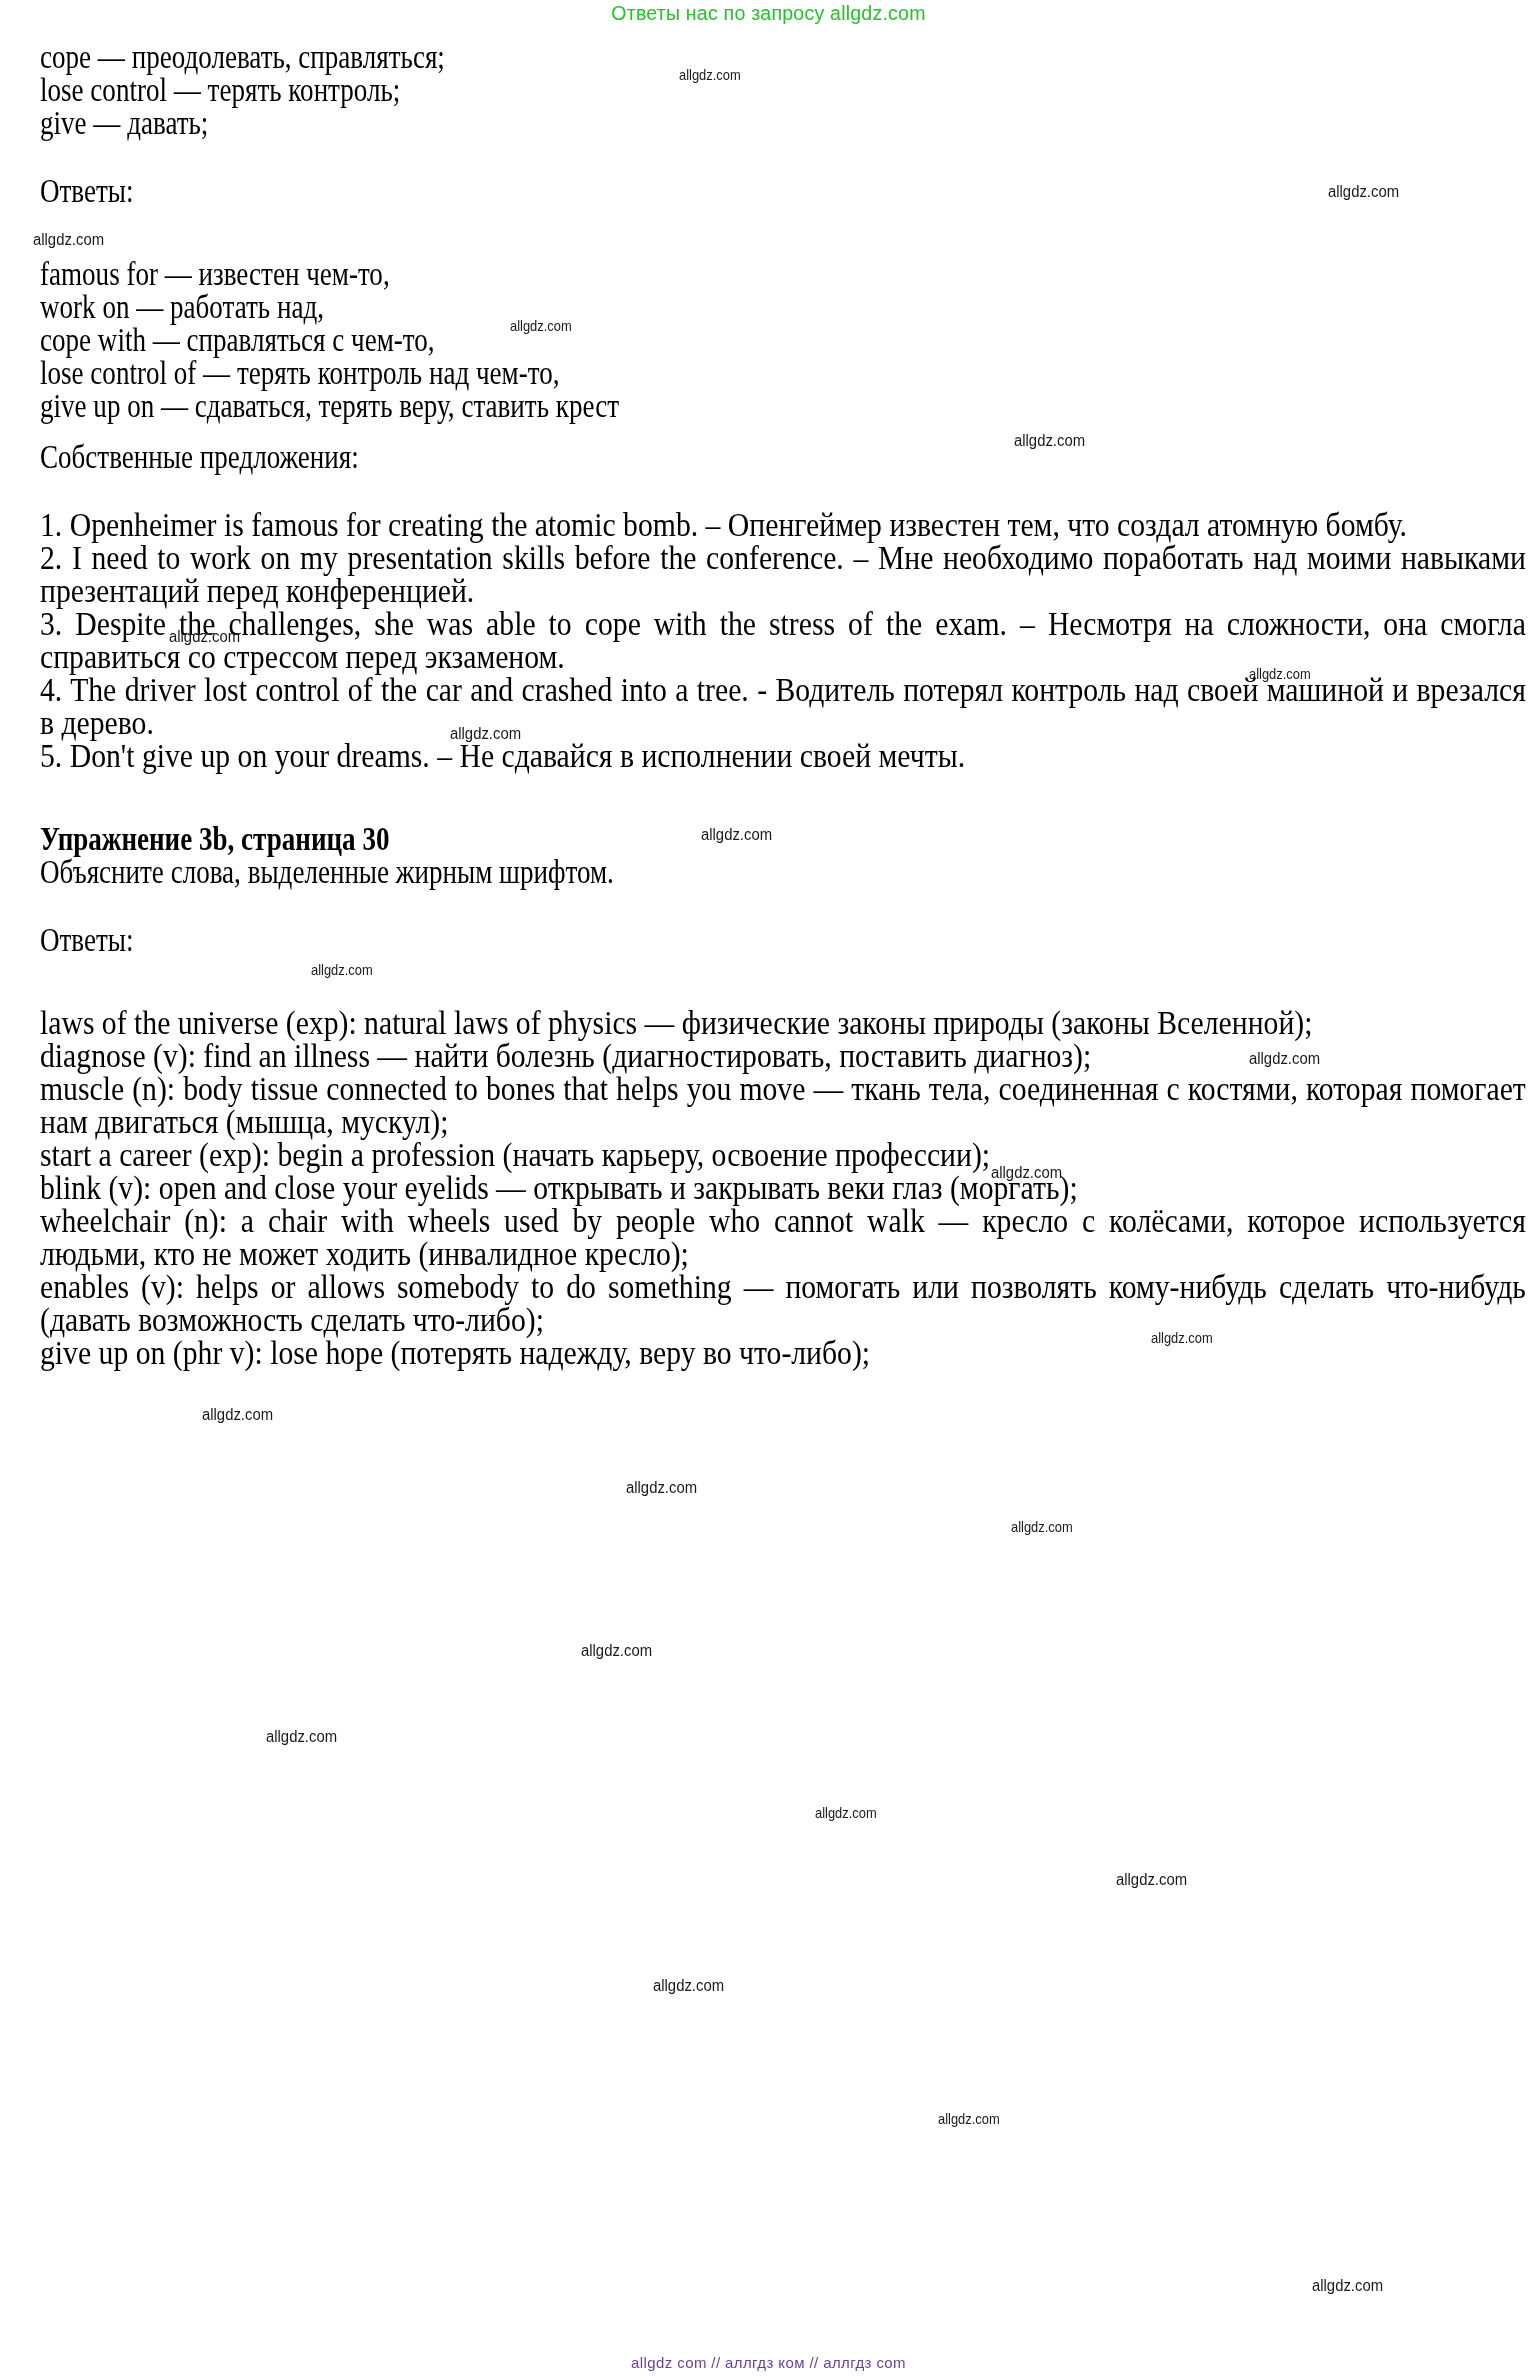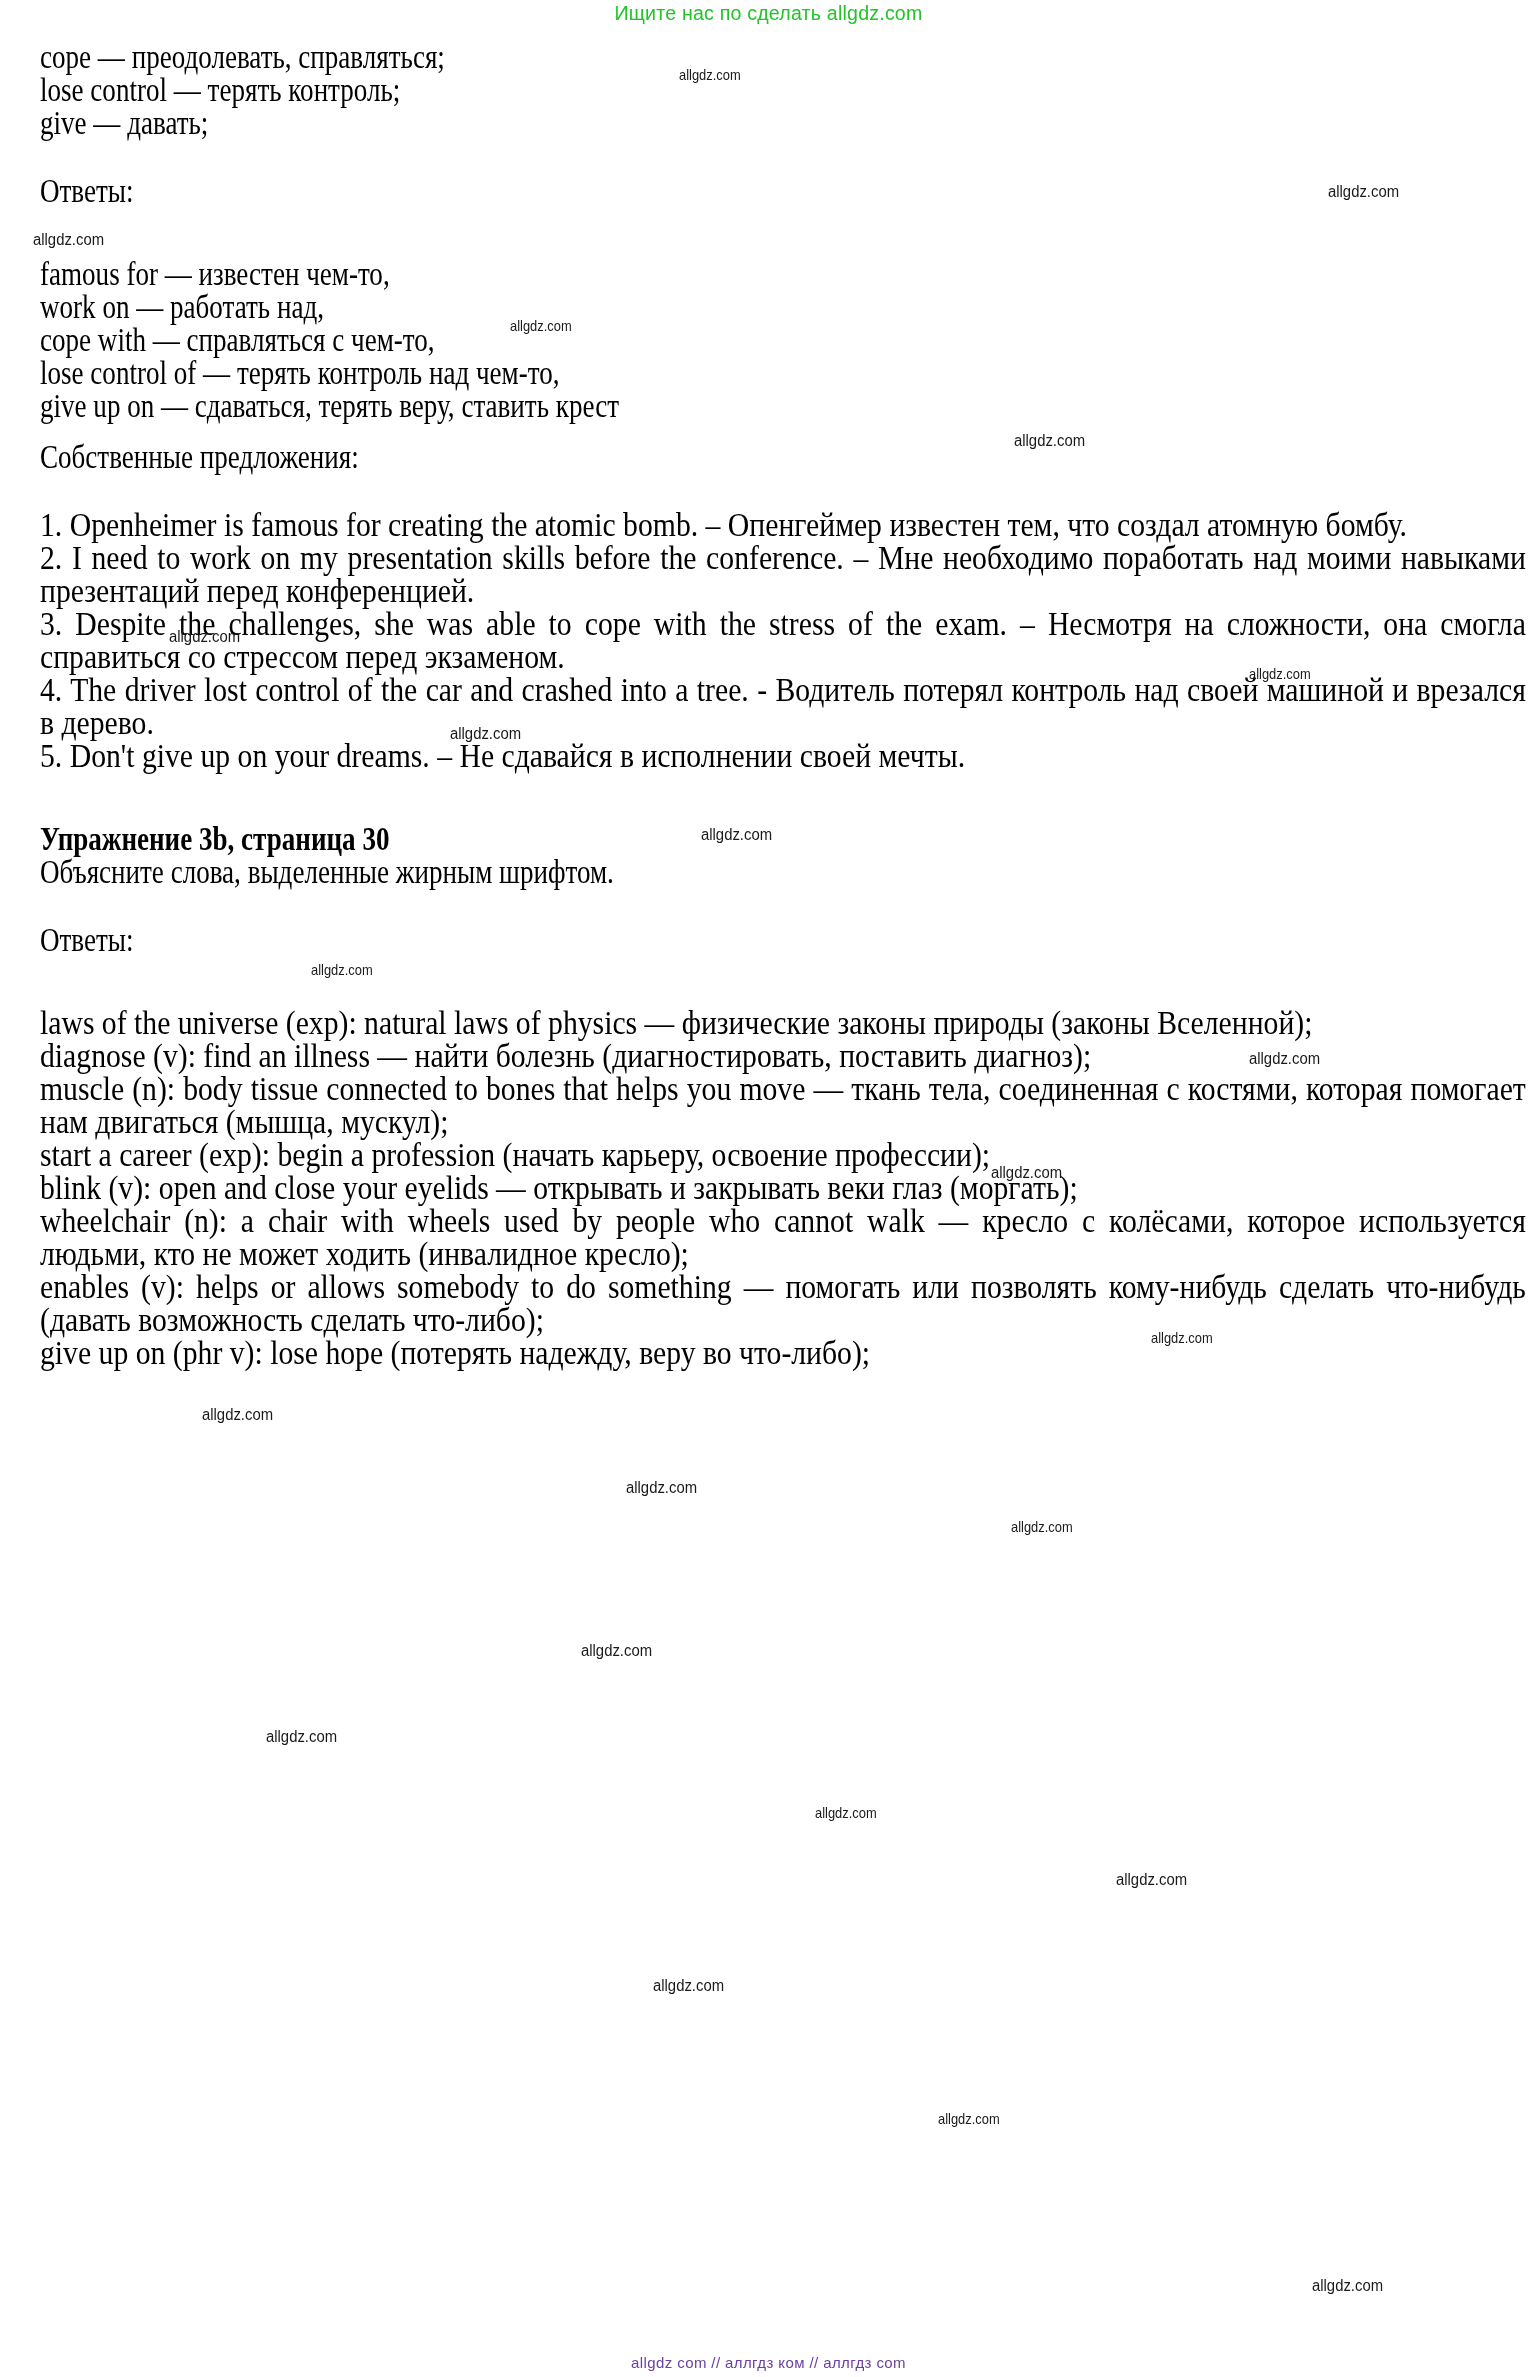--- a/index.html
+++ b/index.html
@@ -86,21 +86,21 @@
     transform: scaleX(0.86);
     transform-origin: left center;
     white-space: nowrap;
     pointer-events: none;
   }
   .wm.sm { font-size: 15px; }
 </style>
 </head>
 <body>
 
-<div class="promo-header">Ищите нас по сделать allgdz.com</div>
+<div class="promo-header">Ответы нас по запросу allgdz.com</div>
 
 <div class="doc" id="doc-root">
     <div class="line">cope — преодолевать, справляться;</div>
     <div class="line">lose control — терять контроль;</div>
     <div class="line">give — давать;</div>
     <div class="blank"></div>
     <div class="line">Ответы:</div>
     <div class="blank-lg"></div>
     <div class="line">famous for — известен чем-то,</div>
     <div class="line">work on — работать над,</div>

